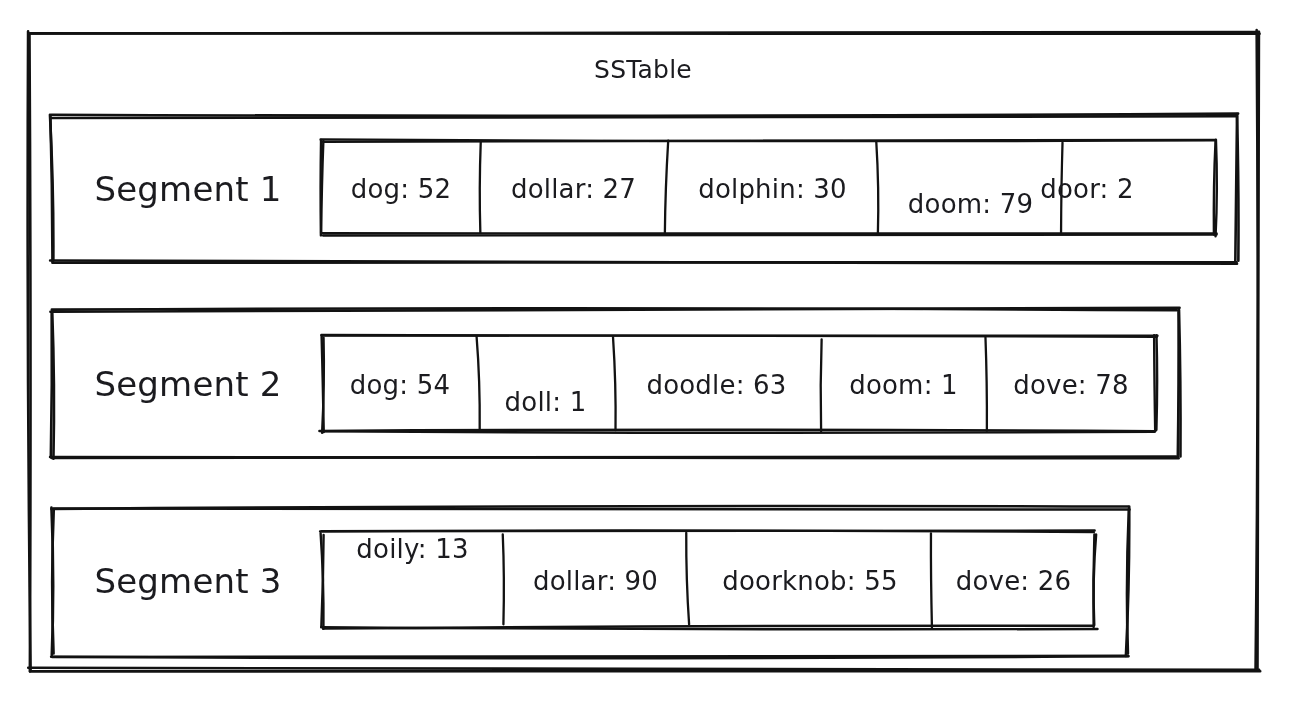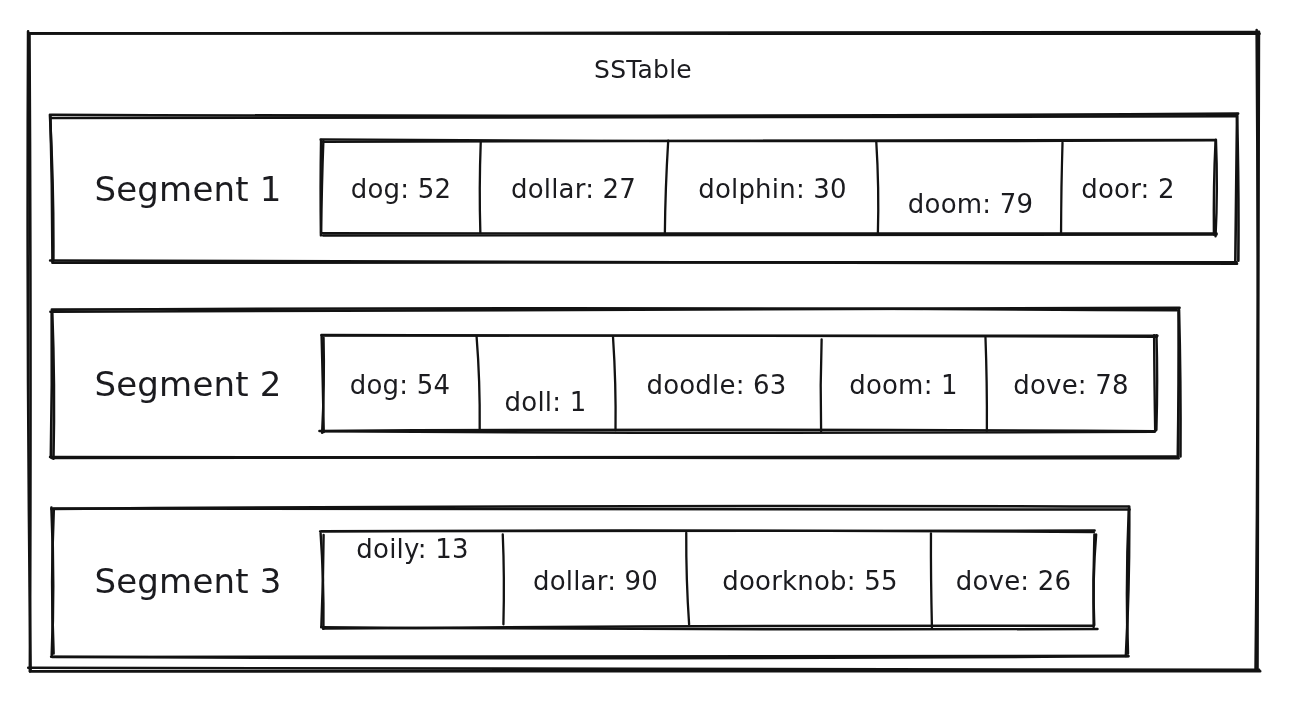--- a/index.html
+++ b/index.html
@@ -114,21 +114,21 @@
       <path d="M 686.25 532.85 Q 686.01 580.02 689.12 624.45" fill="none" stroke="#121212" stroke-width="2.3" stroke-linecap="round" stroke-linejoin="round"></path>
       <path d="M 930.96 533.35 Q 930.75 577.86 931.94 627.41" fill="none" stroke="#121212" stroke-width="2.3" stroke-linecap="round" stroke-linejoin="round"></path>
     </svg>
   <div id="labels">
       <div class="lbl title" style="left: 643px; top: 69px;">SSTable</div>
       <div class="lbl segment-name" style="left: 188px; top: 189px;">Segment 1</div>
       <div class="lbl cell-text" style="left: 401px; top: 189px;">dog: 52</div>
       <div class="lbl cell-text" style="left: 573.5px; top: 189px;">dollar: 27</div>
       <div class="lbl cell-text" style="left: 772.5px; top: 189px;">dolphin: 30</div>
       <div class="lbl cell-text" style="left: 970.5px; top: 204px; text-align: center;">doom: 79</div>
-      <div class="lbl cell-text" style="left: 1128px; top: 189px; text-align: right;">door: 2</div>
+      <div class="lbl cell-text" style="left: 1087px; top: 189px; text-align: right;">door: 2</div>
       <div class="lbl segment-name" style="left: 188px; top: 384px;">Segment 2</div>
       <div class="lbl cell-text" style="left: 400px; top: 385px;">dog: 54</div>
       <div class="lbl cell-text" style="left: 545.5px; top: 385px; margin-top: 17px;">doll: 1</div>
       <div class="lbl cell-text" style="left: 716.5px; top: 385px;">doodle: 63</div>
       <div class="lbl cell-text" style="left: 903.5px; top: 385px;">doom: 1</div>
       <div class="lbl cell-text" style="left: 1071px; top: 385px;">dove: 78</div>
       <div class="lbl segment-name" style="left: 188px; top: 581px;">Segment 3</div>
       <div class="lbl cell-text" style="left: 412.5px; top: 549px;">doily: 13</div>
       <div class="lbl cell-text" style="left: 595.5px; top: 581px;">dollar: 90</div>
       <div class="lbl cell-text" style="left: 810px; top: 581px;">doorknob: 55</div>

